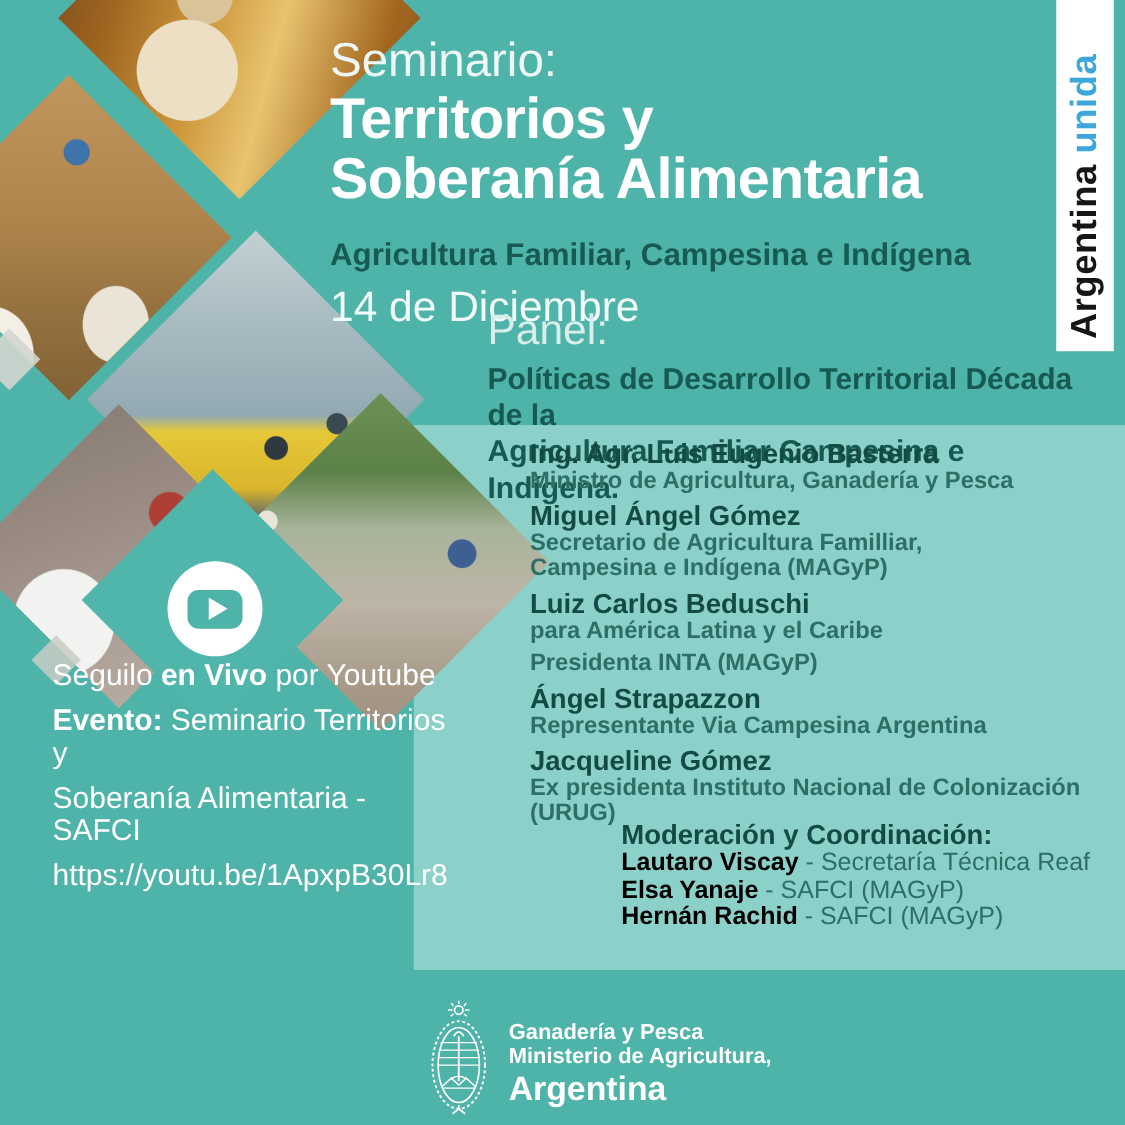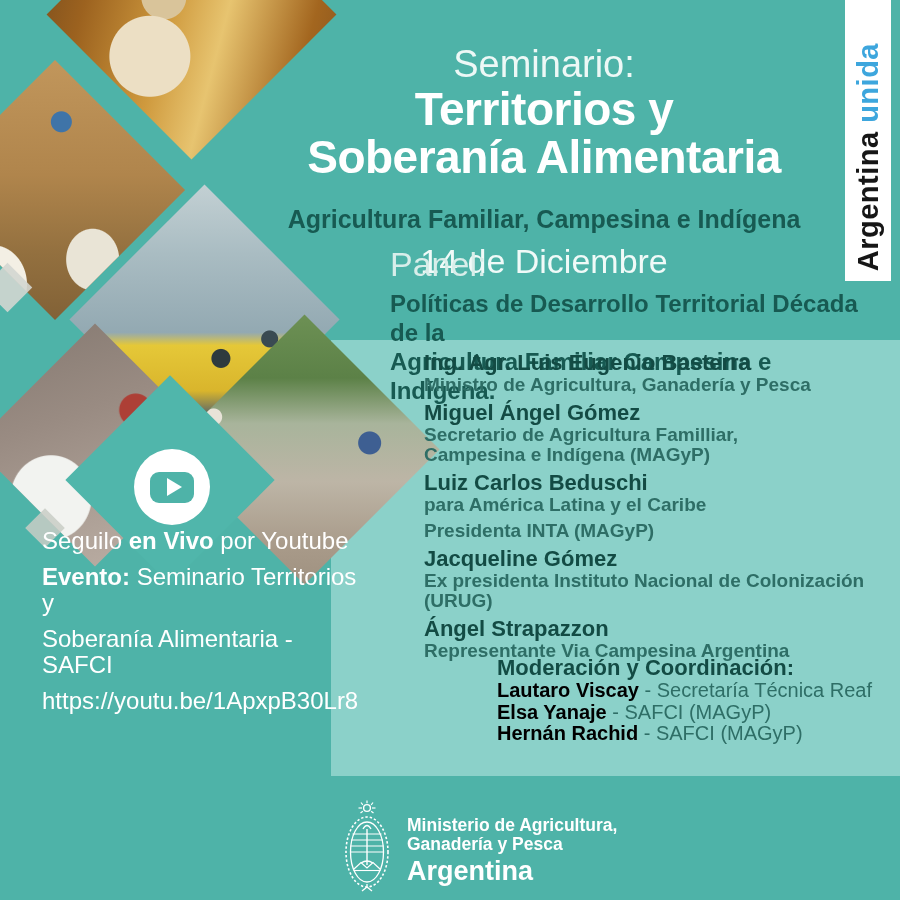--- a/index.html
+++ b/index.html
@@ -61,21 +61,21 @@
 
   
   .strip { left:845px; top:0; width:46px; height:281px; background:#fff;
     display:flex; align-items:flex-end; justify-content:center; }
   .strip-text { writing-mode:vertical-rl; transform:rotate(180deg);
     font-size:29px; font-weight:700; letter-spacing:.5px; padding:10px 0; white-space:nowrap; }
   .strip-ar { color:#161616; }
   .strip-un { color:#3DA6DD; }
 
   
-  .title-block { top:44px; right:76px; width:560px; text-align:center; }
+  .title-block { top:29px; right:76px; width:560px; text-align:left; }
   .t-kicker { font-size:38px; font-weight:400; color:#EDF8F6; line-height:1.1; }
   .t-main   { font-size:46px; font-weight:800; color:#FFFFFF; line-height:1.04; letter-spacing:-.5px; }
   .t-sub    { font-size:25px; font-weight:700; color:#175A52; margin-top:25px; line-height:1.05; }
   .t-date   { font-size:34px; font-weight:400; color:#F0FAF8; margin-top:9px; }
 
   
   .panel-head { left:390px; top:246px; width:470px; }
   .ph-title { font-size:34px; font-weight:500; color:#D8EEEA; line-height:1.1; }
   .ph-desc  { font-size:24px; font-weight:700; color:#175A52; line-height:29px; margin-top:6px; }
 
@@ -168,26 +168,26 @@
       <div class="spk-role">Campesina e Indígena (MAGyP)</div>
     </div>
     <div class="spk">
       <div class="spk-name">Luiz Carlos Beduschi</div>
       <div class="spk-role">para América Latina y el Caribe</div>
     </div>
     <div class="spk">
       <div class="spk-role">Presidenta INTA (MAGyP)</div>
     </div>
     <div class="spk">
+      <div class="spk-name">Ángel Strapazzon</div>
+      <div class="spk-role">Representante Via Campesina Argentina</div>
+    </div>
+    <div class="spk">
       <div class="spk-name">Jacqueline Gómez</div>
       <div class="spk-role">Ex presidenta Instituto Nacional de Colonización (URUG)</div>
-    </div>
-    <div class="spk">
-      <div class="spk-name">Ángel Strapazzon</div>
-      <div class="spk-role">Representante Via Campesina Argentina</div>
     </div>
   </div>
 
   <div class="abs moderation">
     <div class="mod-head">Moderación y Coordinación:</div>
     <div class="mod-line"><b>Lautaro Viscay</b><span> - Secretaría Técnica Reaf</span></div>
     <div class="mod-line"><b>Elsa Yanaje</b><span> - SAFCI (MAGyP)</span></div>
     <div class="mod-line"><b>Hernán Rachid</b><span> - SAFCI (MAGyP)</span></div>
   </div>
 
@@ -219,19 +219,19 @@
         <line x1="9.5" y1="53" x2="42.5" y2="53"></line>
       </g>
       <path d="M22,30 q4,-7 8,0" stroke-width="1.3"></path>
       <line x1="26" y1="30" x2="26" y2="66" stroke-width="1.4"></line>
       <path d="M20,64 q6,-4 12,0" stroke-width="1.3"></path>
       <path d="M13,70 L20,63.5 L26,69 L32,63.5 L39,70" stroke-width="1.2"></path>
       <line x1="12.5" y1="71.5" x2="39.5" y2="71.5" stroke-width="1.1"></line>
       <path d="M26,88 l-5,4 M26,88 l5,4 M26,85 v4" stroke-width="1.3"></path>
     </svg>
     <div class="f-text">
+      <div class="f-line">Ganadería y Pesca</div>
       <div class="f-line">Ministerio de Agricultura,</div>
-      <div class="f-line">Ganadería y Pesca</div>
       <div class="f-country">Argentina</div>
     </div>
   </div>
 
 </div>
 
 </body></html>

